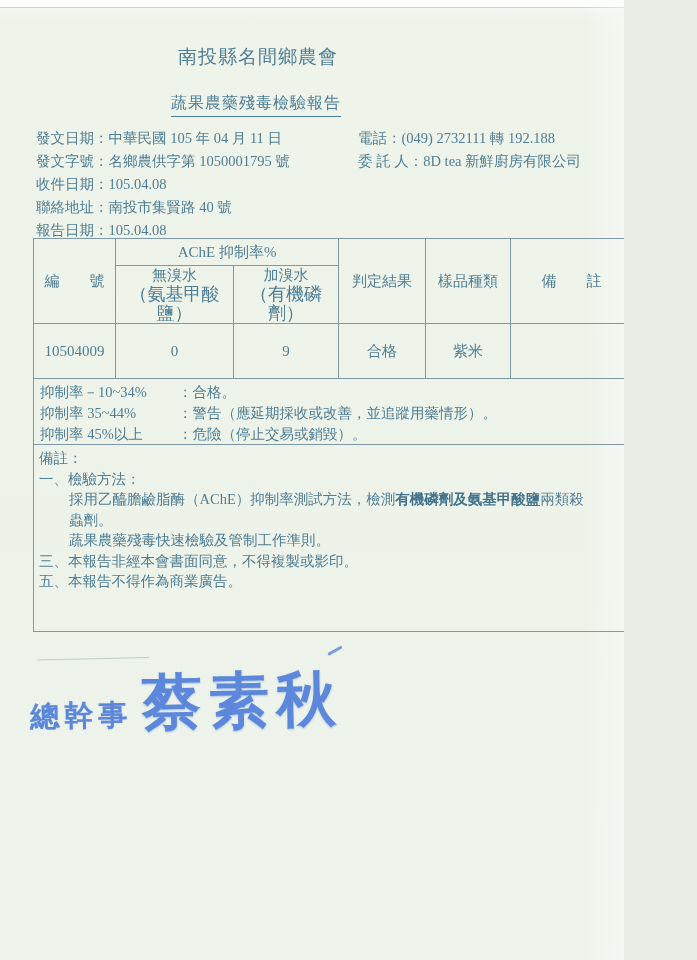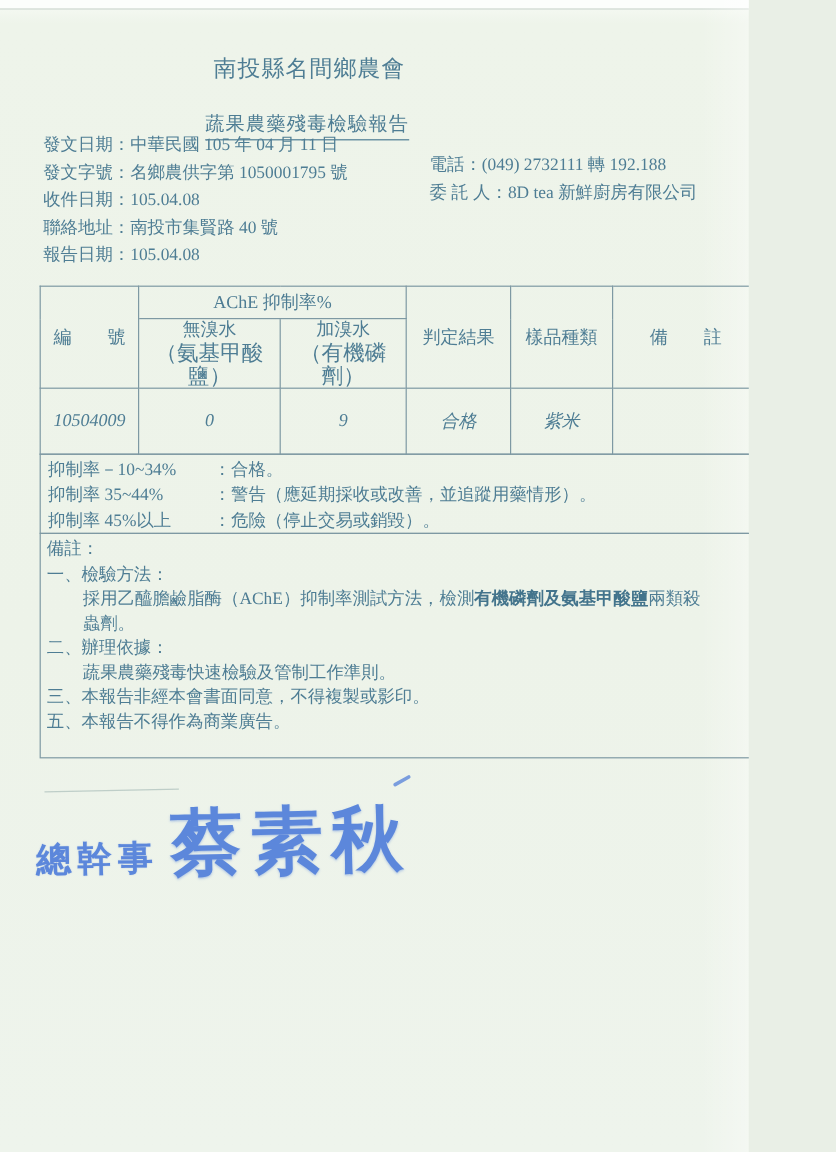--- a/index.html
+++ b/index.html
@@ -27,38 +27,38 @@
     font-size:19px;letter-spacing:1px;
   }
   .report-title-wrap{
     position:absolute;top:93px;left:0;width:512px;text-align:center;
   }
   .report-title{
     display:inline-block;font-size:16px;letter-spacing:1px;
     border-bottom:1px solid #4e7d94;padding-bottom:2px;
   }
   .info-left{
-    position:absolute;top:110px;left:36px;font-size:14.5px;line-height:23px;white-space:nowrap;
+    position:absolute;top:127px;left:36px;font-size:14.5px;line-height:23px;white-space:nowrap;
   }
   .info-right{
     position:absolute;top:127px;left:358px;font-size:14.5px;line-height:23px;white-space:nowrap;
   }
   .boxes{position:absolute;top:238px;left:33px;width:599px;}
   table.report-table{
     border-collapse:collapse;width:599px;table-layout:fixed;
   }
   .report-table th,.report-table td{
     border:1px solid #7e99a3;text-align:center;vertical-align:middle;
     font-weight:normal;padding:0;font-size:15px;color:#4e7d94;
   }
   .report-table .grp{height:27px;}
   .report-table .sub th{height:46px;}
   .report-table .sub span{display:block;line-height:19px;}
   .report-table .sub .l2{font-size:18px;}
-  .report-table .data td{height:54px;font-size:15px;font-style:italic;}
+  .report-table .data td{height:54px;font-size:15px;}
   .criteria-box{
     box-sizing:border-box;width:599px;height:67px;margin-top:-1px;
     border:1px solid #7e99a3;padding:3px 6px 0 6px;
     font-size:14.5px;line-height:21px;white-space:nowrap;
   }
   .crit-range{display:inline-block;width:138px;}
   .notes-box{
     box-sizing:border-box;width:599px;height:188px;margin-top:-1px;
     border:1px solid #7e99a3;padding:3px 6px 0 5px;
     font-size:14.5px;line-height:20.5px;
@@ -156,21 +156,20 @@
       <div><span class="crit-range">抑制率－10~34%</span><span>：合格。</span></div>
       <div><span class="crit-range">抑制率 35~44%</span><span>：警告（應延期採收或改善，並追蹤用藥情形）。</span></div>
       <div><span class="crit-range">抑制率 45%以上</span><span>：危險（停止交易或銷毀）。</span></div>
     </div>
 
     <div class="notes-box">
       <div>備註：</div>
       <div><span>一、</span><span>檢驗方法：</span></div>
       <div class="note-body"><span>採用乙醯膽鹼脂酶（AChE）抑制率測試方法，檢測</span><b>有機磷劑及氨基甲酸鹽</b><span>兩類殺</span></div>
       <div class="note-body">蟲劑。</div>
-      <div><span>二、</span><span>辦理依據：</span></div>
       <div class="note-body">蔬果農藥殘毒快速檢驗及管制工作準則。</div>
       <div>三、本報告非經本會書面同意，不得複製或影印。</div>
       <div>五、本報告不得作為商業廣告。</div>
     </div>
   </div>
 
   <div class="stamp">
     <span class="stamp-title">總幹事</span>
     <span class="stamp-name">蔡素秋</span>
     <span class="stamp-tick"></span>

